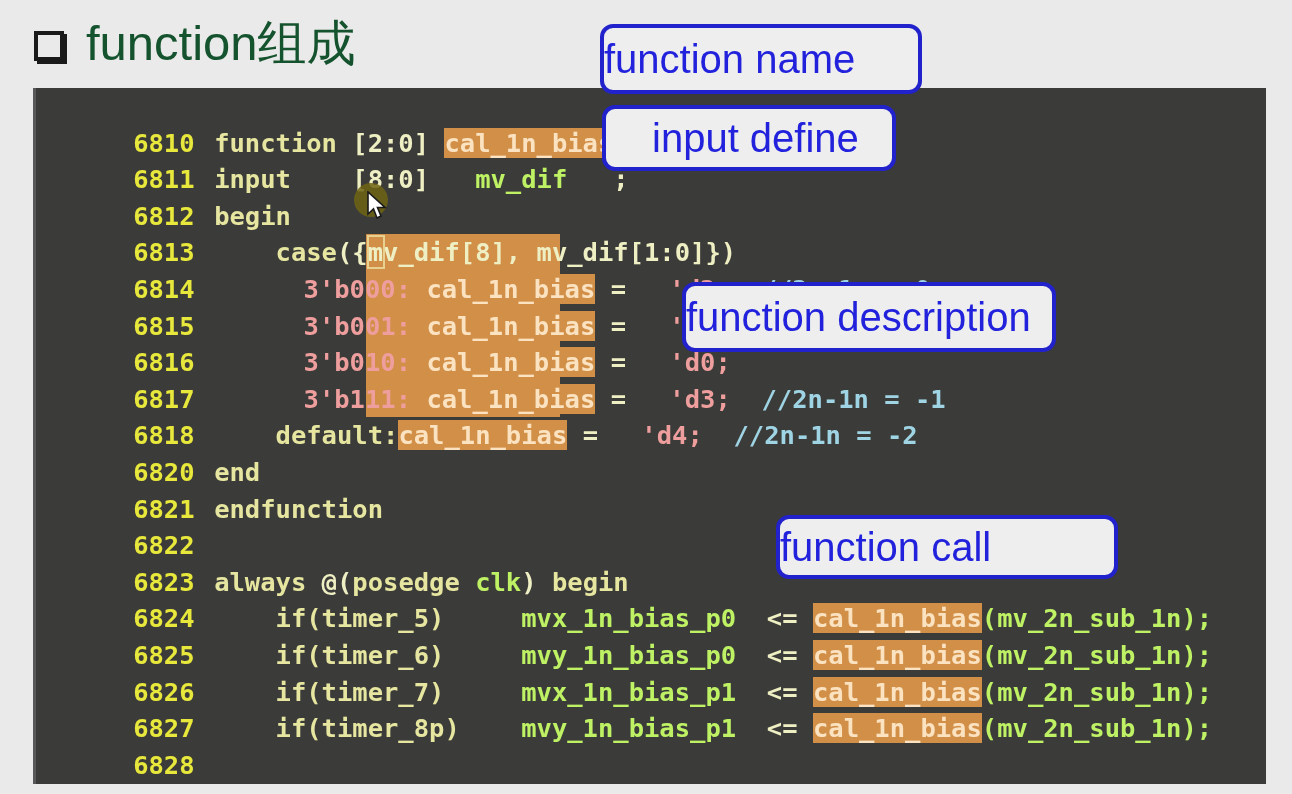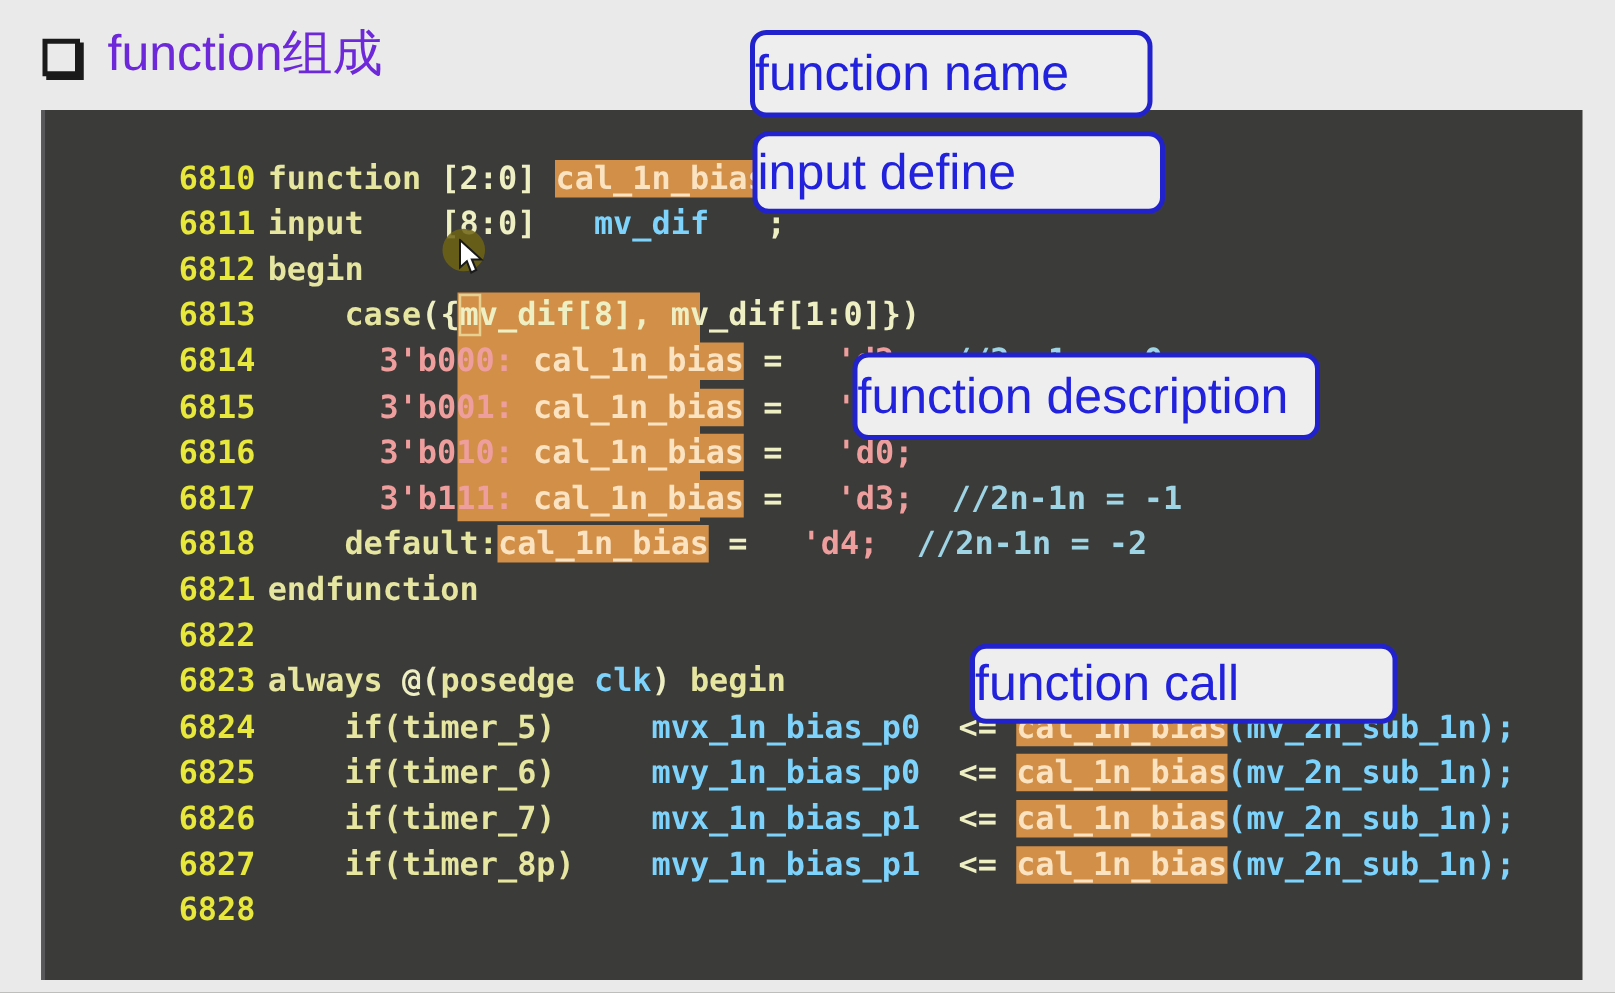--- a/index.html
+++ b/index.html
@@ -27,22 +27,22 @@
   }
   #bullet-square {
     width: 30px;
     height: 30px;
     border: 4px solid #1a1a1a;
     box-sizing: border-box;
     box-shadow: 3px 3px 0 #1a1a1a;
     margin-top: 6px;
   }
   #title-text {
-    font-size: 40px;
-    color: #6d28d9;
+    font-size: 49px;
+    color: #14532d;
     line-height: 1;
     letter-spacing: 0px;
     white-space: nowrap;
     font-family: "Liberation Sans", "DejaVu Sans", sans-serif;
   }
 
   
   #code-panel {
     position: absolute;
     left: 33px;
@@ -63,29 +63,28 @@
     white-space: pre;
     font-weight: bold;
     letter-spacing: 0px;
   }
   .ln {
     display: inline-block;
     width: 86px;
     color: #e8e83c;
     padding-left: 5px;
     box-sizing: border-box;
-    text-align: center;
   }
   .code-body {
     display: inline;
   }
 
   
   .kw   { color: #e6e6a0; }   
-  .id   { color: #7dd3fc; }   
+  .id   { color: #bef264; }   
   .num  { color: #ef9e9e; margin-left: 28px; }   
   .punc { color: #efefc4; }   
   .cmt  { color: #9fd4e4; }   
   .def  { color: #e6e6a0; }   
 
   
   .hl {
     background: #d18f48;
     color: #fbe2c0;
   }
@@ -145,21 +144,21 @@
     display: flex;
     align-items: center;
     box-sizing: border-box;
     z-index: 10;
     white-space: nowrap;
   }
   #callout-function-name {
     left: 600px; top: 24px; width: 322px; height: 70px; font-size: 40px;
   }
   #callout-input-define {
-    left: 602px; top: 105px; width: 330px; height: 66px; font-size: 40px;
+    left: 602px; top: 105px; width: 294px; height: 66px; font-size: 40px; padding-left: 46px;
   }
   #callout-function-description {
     left: 682px; top: 282px; width: 374px; height: 70px; font-size: 40px;
   }
   #callout-function-call {
     left: 776px; top: 515px; width: 342px; height: 64px; font-size: 40px;
   }
 </style>
 </head>
 <body>
@@ -206,20 +205,23 @@
 
     <div class="code-line">
       <span class="ln">6817</span><span class="punc">    </span><span class="num">3'b111:</span><span class="punc"> </span><span class="hl">cal_1n_bias</span><span class="punc"> </span><span class="punc">=</span><span class="punc"> </span><span class="num">'d3;</span><span class="punc">  </span><span class="cmt">//2n-1n = -1</span>
     </div>
 
     <div class="code-line">
       <span class="ln">6818</span><span class="punc">    </span><span class="def">default:</span><span class="hl">cal_1n_bias</span><span class="punc"> </span><span class="punc">=</span><span class="punc"> </span><span class="num">'d4;</span><span class="punc">  </span><span class="cmt">//2n-1n = -2</span>
     </div>
 
 
+    <div class="code-line">
+      <span class="ln">6820</span><span class="kw">end</span>
+    </div>
 
     <div class="code-line">
       <span class="ln">6821</span><span class="kw">endfunction</span>
     </div>
 
     <div class="code-line">
       <span class="ln">6822</span>
     </div>
 
     <div class="code-line">

